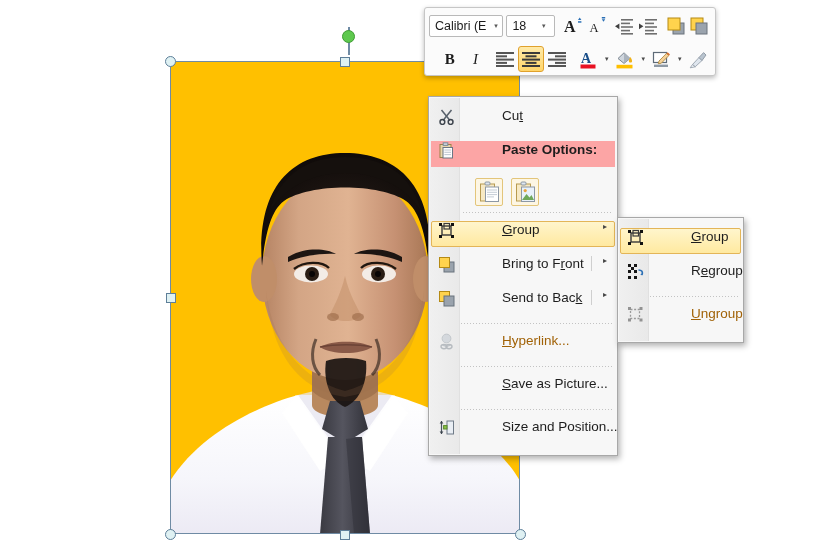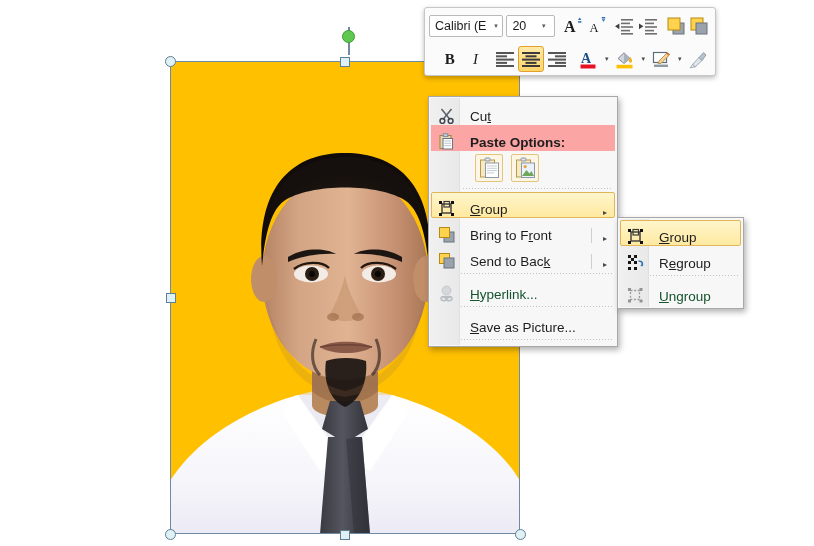--- a/index.html
+++ b/index.html
@@ -93,30 +93,31 @@
     box-shadow:2px 3px 6px rgba(0,0,0,.3);
     box-sizing:border-box;
     padding:2px 0 3px 0;
   }
   #context-menu .gutter{
     position:absolute;left:1px;top:1px;bottom:1px;width:29px;
     background:linear-gradient(to right,#f0f0f0,#e9e9e9);
     border-right:1px solid #e0e0e0;
   }
   .mi{
-    position:relative;display:flex;align-items:flex-end;height:26px;
+    position:relative;display:flex;align-items:flex-start;height:26px;
     font-size:13.5px;color:#1d1d1d;
     box-sizing:border-box;border:1px solid transparent;
-    margin:0 2px;
+    margin:8px 2px;
+    gap:32px;
   }
   .mi .ic{width:28px;min-width:28px;display:flex;align-items:center;justify-content:center;}
   .mi .lbl{padding-left:10px;white-space:nowrap;}
   .mi .lbl u{text-decoration:underline;}
   .mi.bold .lbl{font-weight:bold;}
-  .mi.disabled .lbl{color:#14532d;}
+  .mi.disabled .lbl{color:#a16207;}
   .mi.hl{
     background:linear-gradient(to bottom,#fff5cc,#ffe9a0);
     border:1px solid #e3b558;border-radius:2px;
   }
   .mi .submark{
     position:absolute;right:7px;font-size:8px;color:#454545;
   }
   .mi .divbar{
     position:absolute;right:22px;width:1px;height:15px;background:#cfcfcf;
   }
@@ -247,21 +248,21 @@
 </div>
 
 <div id="mini-toolbar">
 
   <div class="mt-row r1">
     <div class="combo" id="font-name-combo">
       <span class="ctext">Calibri (E</span>
       <span class="carrow">▾</span>
     </div>
     <div class="combo" id="font-size-combo">
-      <span class="ctext">20</span>
+      <span class="ctext">18</span>
       <span class="carrow" style="margin-left:8px">▾</span>
     </div>
 
     <div class="mt-btn" style="margin-left:6px">
       <svg width="20" height="20" viewBox="0 0 20 20">
         <text x="1" y="16" font-family="Liberation Serif, serif" font-size="16" font-weight="bold" fill="#1c1c1c">A</text>
         <path d="M15 4 L18.4 4 L16.7 1.4 Z" fill="#2a6fb5"></path>
         <rect x="15" y="5.2" width="3.4" height="1.5" fill="#2a6fb5"></rect>
       </svg>
     </div>
@@ -508,20 +509,32 @@
 
   <div class="mi-sep"></div>
 
   <div class="mi">
     <span class="ic"></span>
     <span class="lbl"><u>S</u>ave as Picture...</span>
   </div>
 
   <div class="mi-sep"></div>
 
+  <div class="mi">
+    <span class="ic">
+      <svg width="17" height="17" viewBox="0 0 17 17">
+        <rect x="9" y="2" width="6.5" height="13" fill="#e9eef4" stroke="#6f7b88"></rect>
+        <path d="M3.5 2 L3.5 15" stroke="#4b5560" stroke-width="1.2"></path>
+        <path d="M3.5 2 L1.6 4.6 L5.4 4.6 Z" fill="#3a424b"></path>
+        <path d="M3.5 15 L1.6 12.4 L5.4 12.4 Z" fill="#3a424b"></path>
+        <rect x="5.6" y="6.6" width="3.4" height="3.4" fill="#8bc34a" stroke="#5a8a2c"></rect>
+      </svg>
+    </span>
+    <span class="lbl">Size and Position...</span>
+  </div>
 
 </div>
 
 <div id="group-submenu">
   <div class="gutter"></div>
 
   <div class="mi hl">
     <span class="ic">
       <svg width="17" height="17" viewBox="0 0 17 17">
         <rect x="4" y="4" width="9" height="9" fill="none" stroke="#3a3a3a" stroke-width="1.4"></rect>

